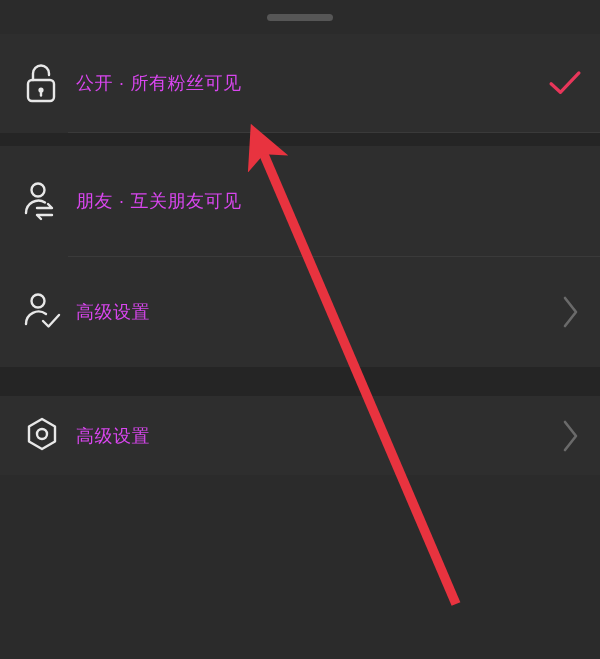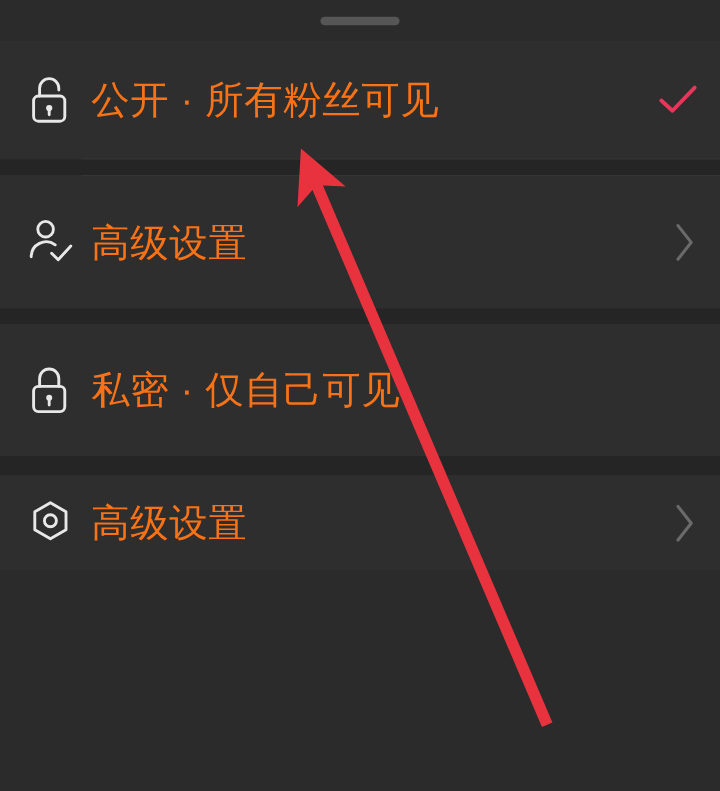--- a/index.html
+++ b/index.html
@@ -38,22 +38,22 @@
     background:#2e2e2e;
   }
   .row.tall { height:110px; }
   .icon-wrap {
     width:56px; min-width:56px; height:56px;
     display:flex; align-items:center; justify-content:center;
   }
   .icon-wrap svg { display:block; }
   .label {
     flex:1;
-    color:#f97316;
-    font-size:32px;
+    color:#d946ef;
+    font-size:18px;
     letter-spacing:0.5px;
     line-height:1;
     padding-left:6px;
     white-space:nowrap;
   }
   .trail { width:34px; display:flex; align-items:center; justify-content:flex-end; }
 
   
   .divider {
     height:1px; background:#3a3a3a;
@@ -98,20 +98,32 @@
 
       <div class="divider"></div>
 
 
     </div>
 
     <div class="gap" style="height:13px;"></div>
 
     <div class="group">
 
+      <div class="row tall">
+        <span class="icon-wrap">
+          <svg width="42" height="42" viewBox="0 0 42 42" fill="none" stroke="#e8e8e8" stroke-width="2.4">
+            <circle cx="17" cy="10" r="6.5"></circle>
+            <path d="M5 33 a12.5 12.5 0 0 1 19 -10.6" stroke-linecap="round"></path>
+            <path d="M16 28 h15 l-4 -4" stroke-linecap="round" stroke-linejoin="round"></path>
+            <path d="M31 35 h-15 l4 4" stroke-linecap="round" stroke-linejoin="round"></path>
+          </svg>
+        </span>
+        <span class="label">朋友 · 互关朋友可见</span>
+        <span class="trail"></span>
+      </div>
 
       <div class="divider"></div>
 
       <div class="row tall">
         <span class="icon-wrap">
           <svg width="42" height="42" viewBox="0 0 42 42" fill="none" stroke="#e8e8e8" stroke-width="2.4">
             <circle cx="17" cy="10" r="6.5"></circle>
             <path d="M5 33 a12.5 12.5 0 0 1 20 -10" stroke-linecap="round"></path>
             <path d="M22 30 L27.5 35.5 L38 24" stroke-linecap="round" stroke-linejoin="round"></path>
           </svg>
@@ -121,34 +133,20 @@
           <svg width="22" height="38" viewBox="0 0 22 38" fill="none" stroke="#6a6a6a" stroke-width="2.6" stroke-linecap="round" stroke-linejoin="round">
             <path d="M5 5 L16 19 L5 33"></path>
           </svg>
         </span>
       </div>
 
     </div>
 
     <div class="gap" style="height:13px;"></div>
 
-    <div class="group">
-      <div class="row tall">
-        <span class="icon-wrap">
-          <svg width="40" height="42" viewBox="0 0 40 42" fill="none" stroke="#e8e8e8" stroke-width="2.4">
-            <rect x="6" y="18" width="26" height="21" rx="4"></rect>
-            <path d="M11 18 V11.5 A8 8 0 0 1 27 11.5 V18" stroke-linecap="round"></path>
-            <circle cx="19" cy="27.5" r="2.5" fill="#e8e8e8" stroke="none"></circle>
-            <path d="M19 29 v4.5" stroke-linecap="round"></path>
-          </svg>
-        </span>
-        <span class="label">私密 · 仅自己可见</span>
-        <span class="trail"></span>
-      </div>
-    </div>
 
     <div class="gap" style="height:16px;"></div>
 
     <div class="group">
       <div class="row" style="height:79px;">
         <span class="icon-wrap">
           <svg width="40" height="42" viewBox="0 0 40 42" fill="none" stroke="#e8e8e8" stroke-width="2.4">
             <path d="M20 4 L33 11.5 V26.5 L20 34 L7 26.5 V11.5 Z" stroke-linejoin="round"></path>
             <circle cx="20" cy="19" r="5"></circle>
           </svg>

